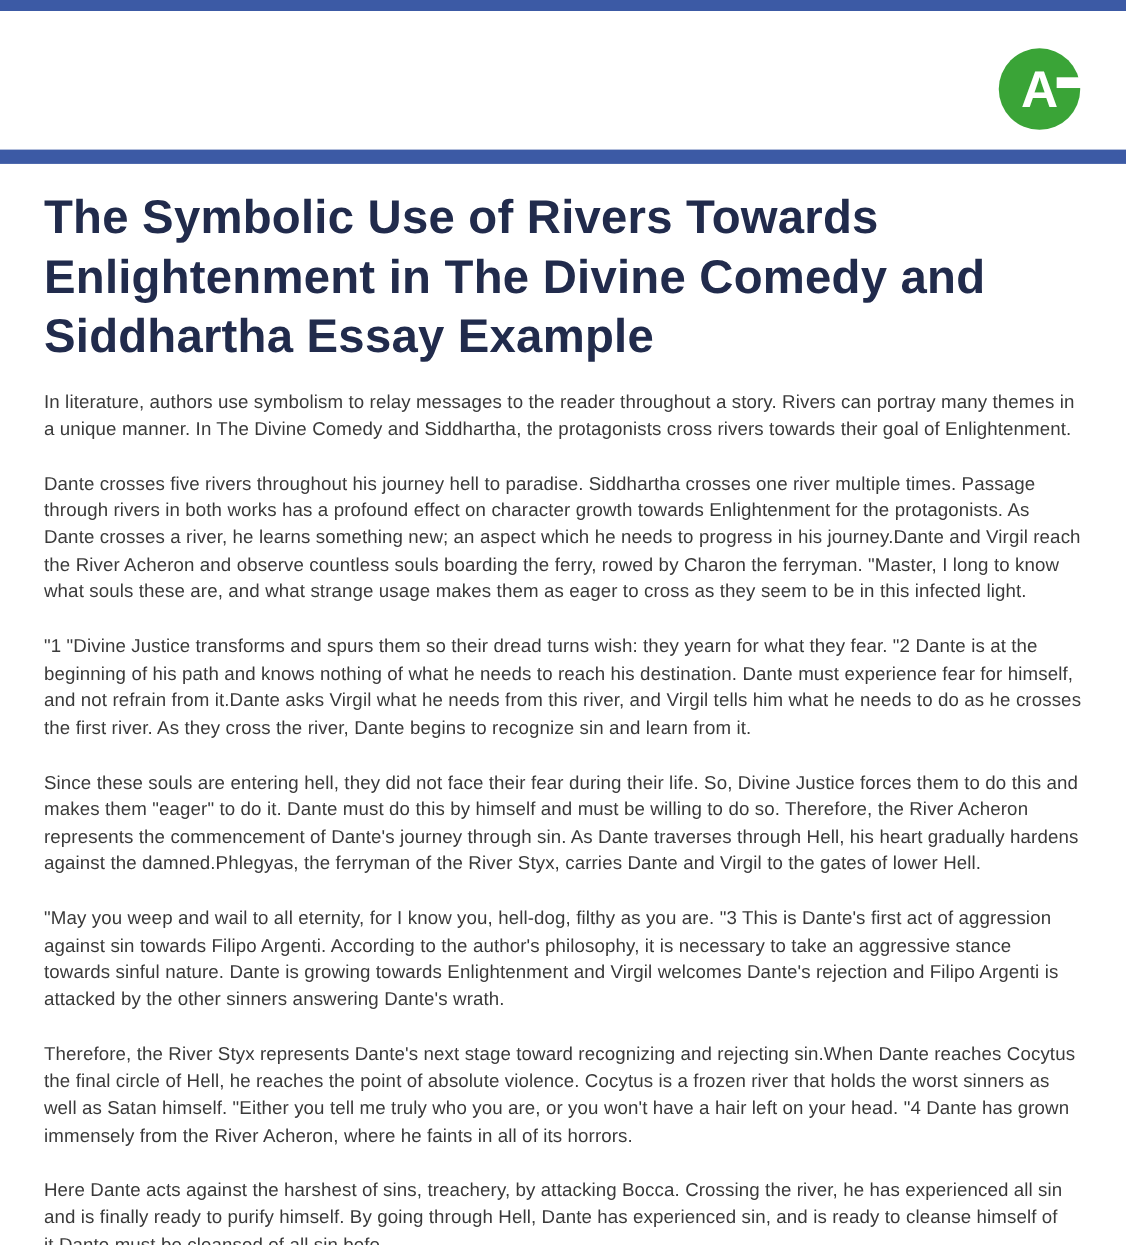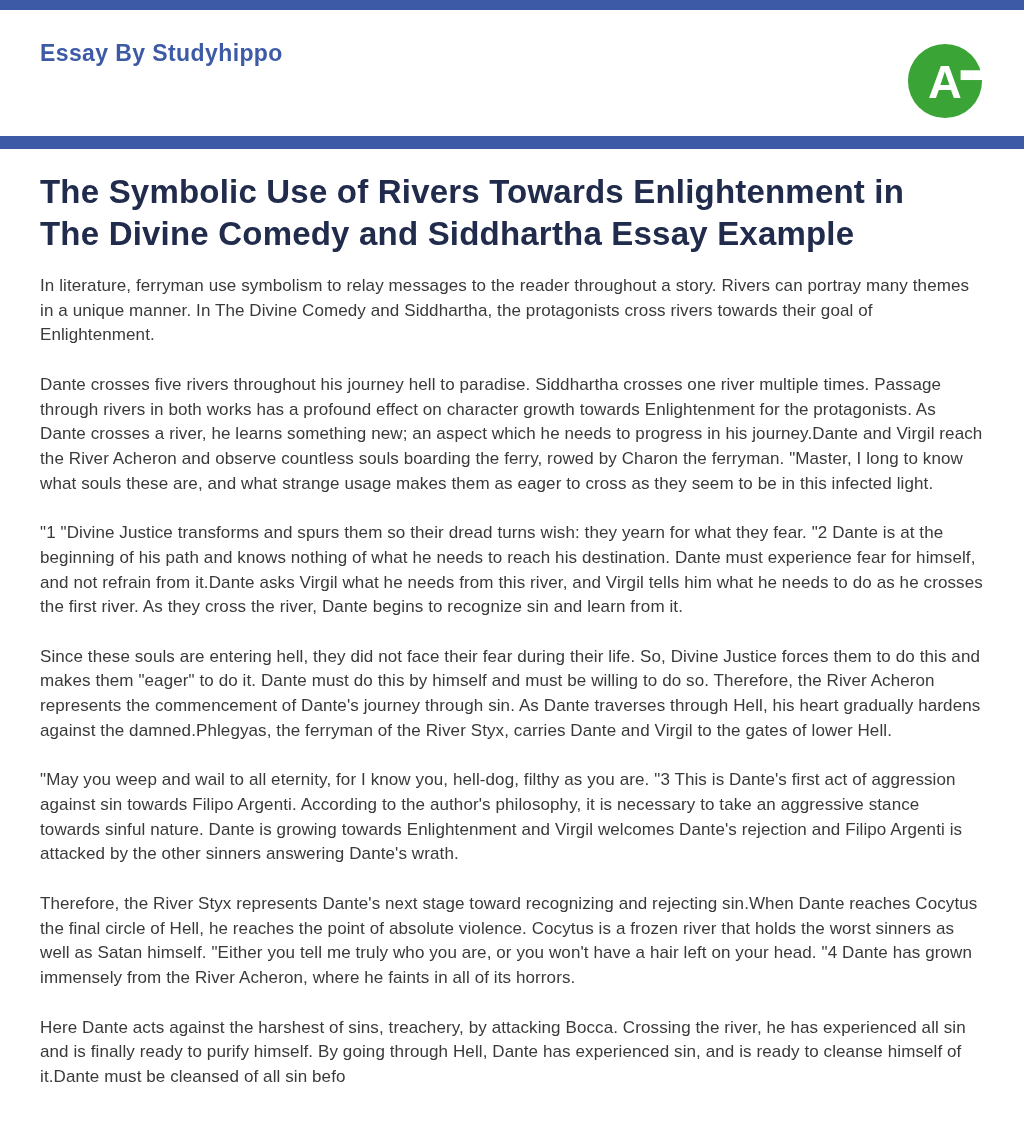--- a/index.html
+++ b/index.html
@@ -53,21 +53,21 @@
     height: 13px;
     width: 100%;
     background: #3c5aa5;
   }
   .article {
     padding: 22px 40px 30px 40px;
   }
   .article-title {
     margin: 0 0 20px 0;
     max-width: 880px;
-    font-size: 33px;
+    font-size: 43px;
     line-height: 1.26;
     font-weight: bold;
     color: #212b4c;
     letter-spacing: 0.2px;
   }
   .article-body p {
     margin: 0 0 25px 0;
     max-width: 948px;
     font-size: 17px;
     line-height: 1.45;
@@ -80,37 +80,36 @@
 </style>
 </head>
 <body>
 
 <div class="page">
 
   <div class="top-stripe"></div>
 
   <header class="site-header">
     <div class="header-text">
-      <h2 class="brand">Essay By Studyhippo</h2>
     </div>
     <div class="logo-wrap">
       <svg viewBox="0 0 80 80" width="78" height="78" aria-hidden="true">
         <circle cx="40" cy="40" r="38" fill="#3aa437"></circle>
         <rect x="56" y="29" width="24" height="10" fill="#ffffff"></rect>
         <text x="40" y="57" text-anchor="middle" font-size="48" font-weight="bold" fill="#ffffff" font-family="Liberation Sans, sans-serif">A</text>
       </svg>
     </div>
   </header>
 
   <div class="divider-band"></div>
 
   <main class="article">
     <h1 class="article-title">The Symbolic Use of Rivers Towards Enlightenment in The Divine Comedy and Siddhartha Essay Example</h1>
     <div class="article-body">
-        <p>In literature, ferryman use symbolism to relay messages to the reader throughout a story. Rivers can portray many themes in a unique manner. In The Divine Comedy and Siddhartha, the protagonists cross rivers towards their goal of Enlightenment.</p>
+        <p>In literature, authors use symbolism to relay messages to the reader throughout a story. Rivers can portray many themes in a unique manner. In The Divine Comedy and Siddhartha, the protagonists cross rivers towards their goal of Enlightenment.</p>
         <p>Dante crosses five rivers throughout his journey hell to paradise. Siddhartha crosses one river multiple times. Passage through rivers in both works has a profound effect on character growth towards Enlightenment for the protagonists. As Dante crosses a river, he learns something new; an aspect which he needs to progress in his journey.Dante and Virgil reach the River Acheron and observe countless souls boarding the ferry, rowed by Charon the ferryman. "Master, I long to know what souls these are, and what strange usage makes them as eager to cross as they seem to be in this infected light.</p>
         <p>"1 "Divine Justice transforms and spurs them so their dread turns wish: they yearn for what they fear. "2 Dante is at the beginning of his path and knows nothing of what he needs to reach his destination. Dante must experience fear for himself, and not refrain from it.Dante asks Virgil what he needs from this river, and Virgil tells him what he needs to do as he crosses the first river. As they cross the river, Dante begins to recognize sin and learn from it.</p>
         <p>Since these souls are entering hell, they did not face their fear during their life. So, Divine Justice forces them to do this and makes them "eager" to do it. Dante must do this by himself and must be willing to do so. Therefore, the River Acheron represents the commencement of Dante's journey through sin. As Dante traverses through Hell, his heart gradually hardens against the damned.Phlegyas, the ferryman of the River Styx, carries Dante and Virgil to the gates of lower Hell.</p>
         <p>"May you weep and wail to all eternity, for I know you, hell-dog, filthy as you are. "3 This is Dante's first act of aggression against sin towards Filipo Argenti. According to the author's philosophy, it is necessary to take an aggressive stance towards sinful nature. Dante is growing towards Enlightenment and Virgil welcomes Dante's rejection and Filipo Argenti is attacked by the other sinners answering Dante's wrath.</p>
         <p>Therefore, the River Styx represents Dante's next stage toward recognizing and rejecting sin.When Dante reaches Cocytus the final circle of Hell, he reaches the point of absolute violence. Cocytus is a frozen river that holds the worst sinners as well as Satan himself. "Either you tell me truly who you are, or you won't have a hair left on your head. "4 Dante has grown immensely from the River Acheron, where he faints in all of its horrors.</p>
         <p>Here Dante acts against the harshest of sins, treachery, by attacking Bocca. Crossing the river, he has experienced all sin and is finally ready to purify himself. By going through Hell, Dante has experienced sin, and is ready to cleanse himself of it.Dante must be cleansed of all sin befo</p>
       </div>
   </main>
 
 </div>

